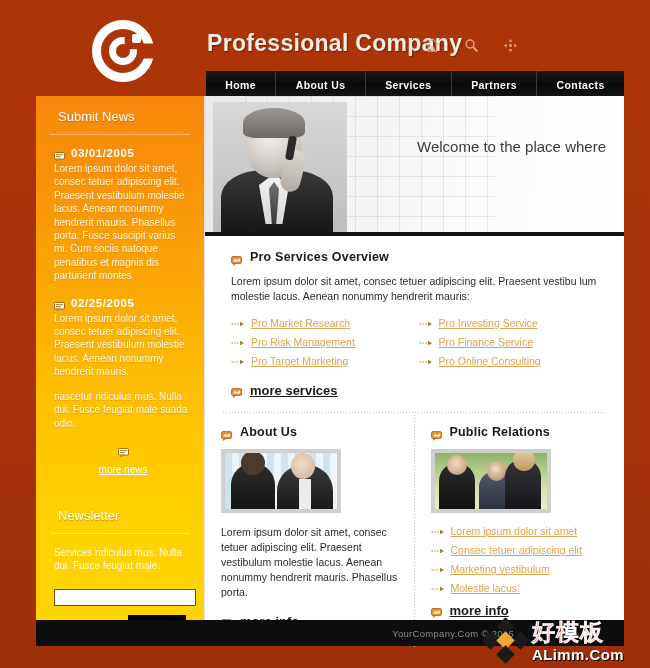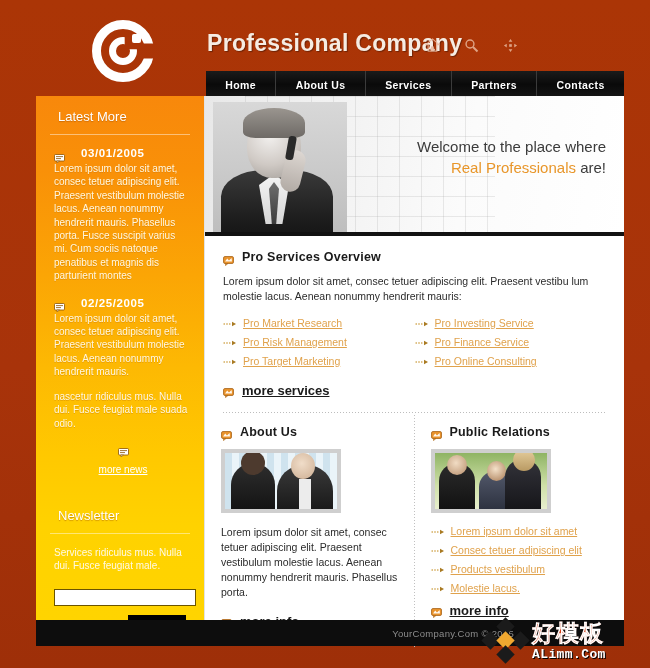--- a/index.html
+++ b/index.html
@@ -86,21 +86,21 @@
     position: relative;
     padding: 0 12px;
   }
   .side-title {
     color: #ffffff; font-size: 13px; font-weight: normal;
     padding: 13px 0 10px 10px;
     text-shadow: 0 1px 1px rgba(150,70,0,0.45);
   }
   .side-rule { height: 1px; background: rgba(255,255,255,0.45); margin: 0 2px 12px 2px; }
   .news-item { padding: 0 2px 0 6px; margin-bottom: 14px; }
-  .news-head { display: flex; align-items: center; gap: 16px; margin-bottom: 3px; }
+  .news-head { display: flex; align-items: flex-start; gap: 6px; margin-bottom: 3px; }
   .news-date { color: #ffffff; font-size: 11.5px; font-weight: bold; letter-spacing: 0.6px; }
   .news-body {
     color: #fff7e0; font-size: 10px; line-height: 13.4px;
     text-shadow: 0 1px 0 rgba(190,110,0,0.35);
   }
   .news-body.spaced { margin-top: 11px; }
   .more-link {
     display: flex; align-items: center; gap: 7px;
     padding: 4px 0 0 6px; cursor: pointer; flex-direction: column;
   }
@@ -197,21 +197,21 @@
   .hero-l2 { font-size: 15px; color: #3b3b3b; line-height: 21px; }
   .hero-l2 em { font-style: normal; color: #e8962a; }
   .hero-more {
     position: absolute; right: 22px; top: 92px;
     display: flex; align-items: center; gap: 5px; cursor: pointer;
   }
   .hero-more span { font-size: 17px; font-weight: bold; color: #2c2c2c; margin-top: 44px; }
   .dots-arrow { display:inline-block; }
 
   
-  .section { padding: 14px 18px 0 18px; }
+  .section { padding: 14px 18px 0 26px; }
   .sec-head { display: flex; align-items: center; gap: 8px; margin-bottom: 10px; }
   .sec-head h3 {
     font-size: 12.5px; color: #1a1a1a; font-weight: bold; letter-spacing: 0.2px;
   }
   .sq-icon {
     width: 11px; height: 10px; flex: 0 0 auto;
   }
   .para { font-size: 10.5px; color: #2b2b2b; line-height: 15px; }
 
   .link-cols { display: flex; margin-top: 13px; }
@@ -300,24 +300,23 @@
     display: flex; align-items: center; gap: 4px;
   }
   .wm-diamonds { position: relative; width: 44px; height: 42px; flex:0 0 auto;}
   .wm-d { position: absolute; width: 13px; height: 13px; transform: rotate(45deg); }
   .wm-text { display: flex; flex-direction: column; line-height: 1; }
   .wm-cn {
     font-size: 23px; font-weight: bold; color: #cf3b13;
     -webkit-text-stroke: 0.5px #ffffff; letter-spacing: 1px;
   }
   .wm-en {
-    font-size: 13px; font-weight: bold; color: #ffffff;
+    font-size: 15px; font-weight: bold; color: #ffffff;
     letter-spacing: 0.4px; margin-top: 3px;
     text-shadow: 1px 1px 0 #000;
-    font-family: Liberation Mono, monospace;
   }
 </style>
 </head>
 <body>
 
 <div id="page">
 
   <div id="header">
     <div class="logo-wrap">
       <div class="logo-ring"></div>
@@ -354,21 +353,21 @@
     <div class="nav-item">About Us</div>
     <div class="nav-item">Services</div>
     <div class="nav-item">Partners</div>
     <div class="nav-item">Contacts</div>
   </div>
 
   <div id="content-frame">
 
     <div id="sidebar">
 
-      <div class="side-title">Latest More</div>
+      <div class="side-title">Submit News</div>
       <div class="side-rule"></div>
 
       <div class="news-item">
         <div class="news-head">
           <span class="bubble-icon">
             <svg viewBox="0 0 11 9" width="11" height="9">
               <rect x="0.5" y="0.5" width="10" height="6.5" rx="1" fill="#fff" stroke="#8a5200" stroke-width="0.8"></rect>
               <path d="M3 7 L3 9 L5.4 7 Z" fill="#fff" stroke="#8a5200" stroke-width="0.6"></path>
               <line x1="2" y1="2.6" x2="9" y2="2.6" stroke="#8a5200" stroke-width="0.8"></line>
               <line x1="2" y1="4.6" x2="7" y2="4.6" stroke="#8a5200" stroke-width="0.8"></line>
@@ -425,21 +424,20 @@
           <div class="hm-body"></div>
           <div class="hm-shirt"></div>
           <div class="hm-tie"></div>
           <div class="hm-head"></div>
           <div class="hm-hair"></div>
           <div class="hm-arm"></div>
           <div class="hm-phone"></div>
         </div>
         <div class="hero-text">
           <div class="hero-l1">Welcome to the place where</div>
-          <div class="hero-l2"><em>Real Professionals</em><span> are!</span></div>
         </div>
         <div class="hero-more">
           <span class="dots-arrow">
             <svg viewBox="0 0 18 6" width="18" height="6">
               <circle cx="1.5" cy="3" r="0.9" fill="#6a6a6a"></circle>
               <circle cx="5" cy="3" r="0.9" fill="#6a6a6a"></circle>
               <circle cx="8.5" cy="3" r="0.9" fill="#6a6a6a"></circle>
               <path d="M11 0.6 L16 3 L11 5.4 Z" fill="#4a4a4a"></path>
             </svg>
           </span>
@@ -607,21 +605,21 @@
                   </svg></span>
               <span>Consec tetuer adipiscing elit</span>
             </div>
             <div class="lk">
               <span class="dots-arrow"><svg viewBox="0 0 14 6" width="14" height="6">
                     <circle cx="1.2" cy="3" r="0.8" fill="#c8952f"></circle>
                     <circle cx="4" cy="3" r="0.8" fill="#c8952f"></circle>
                     <circle cx="6.8" cy="3" r="0.8" fill="#c8952f"></circle>
                     <path d="M9 0.8 L13 3 L9 5.2 Z" fill="#a97a22"></path>
                   </svg></span>
-              <span>Products vestibulum</span>
+              <span>Marketing vestibulum</span>
             </div>
             <div class="lk">
               <span class="dots-arrow"><svg viewBox="0 0 14 6" width="14" height="6">
                     <circle cx="1.2" cy="3" r="0.8" fill="#c8952f"></circle>
                     <circle cx="4" cy="3" r="0.8" fill="#c8952f"></circle>
                     <circle cx="6.8" cy="3" r="0.8" fill="#c8952f"></circle>
                     <path d="M9 0.8 L13 3 L9 5.2 Z" fill="#a97a22"></path>
                   </svg></span>
               <span>Molestie lacus.</span>
             </div>

